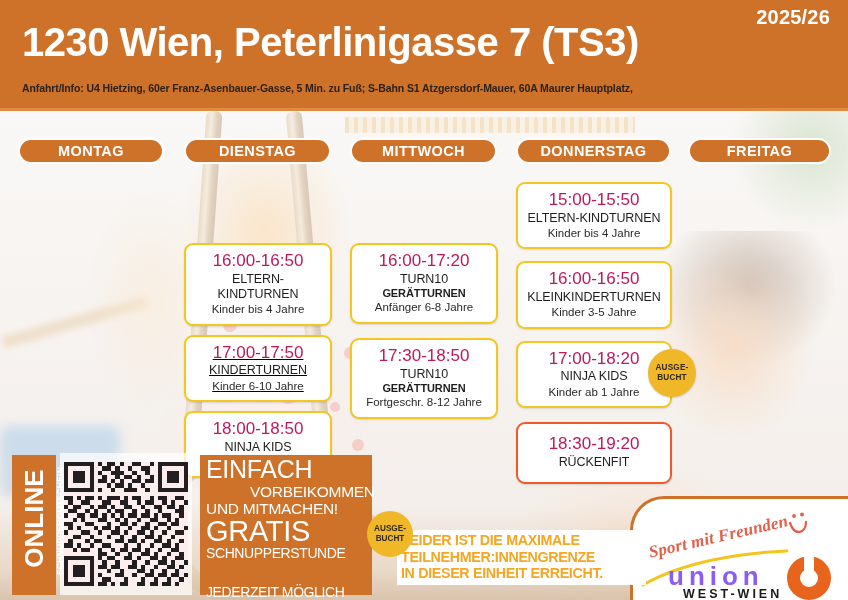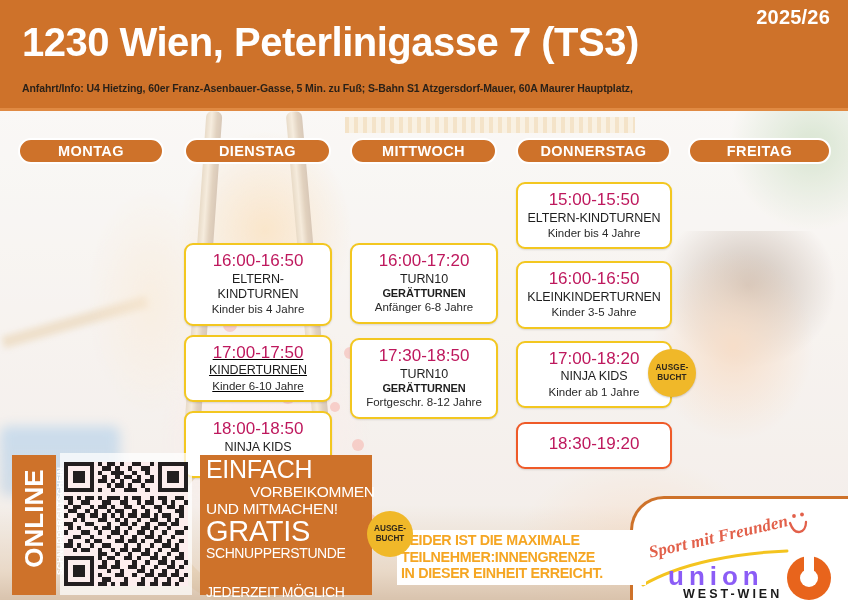--- a/index.html
+++ b/index.html
@@ -321,20 +321,21 @@
       <div class="badge">
         <span>AUSGE-</span>
         <span>BUCHT</span>
       </div>
       <div class="time">17:00-18:20</div>
       <div class="name">NINJA KIDS</div>
       <div class="age">Kinder ab 1 Jahre</div>
     </div>
     <div class="card red" style="margin-top: 14px; padding: 10px 6px 12px; border-color: rgb(239, 90, 40);">
       <div class="time">18:30-19:20</div>
+      <div class="name">RÜCKENFIT</div>
     </div>
   </div>
 
   <div class="col" style="left:688px;width:143px;"></div>
 
   <div class="promo-online">
     <div class="v1">ONLINE</div>
     <div class="v2">SCHNUPPERGUTSCHEIN</div>
   </div>
 

